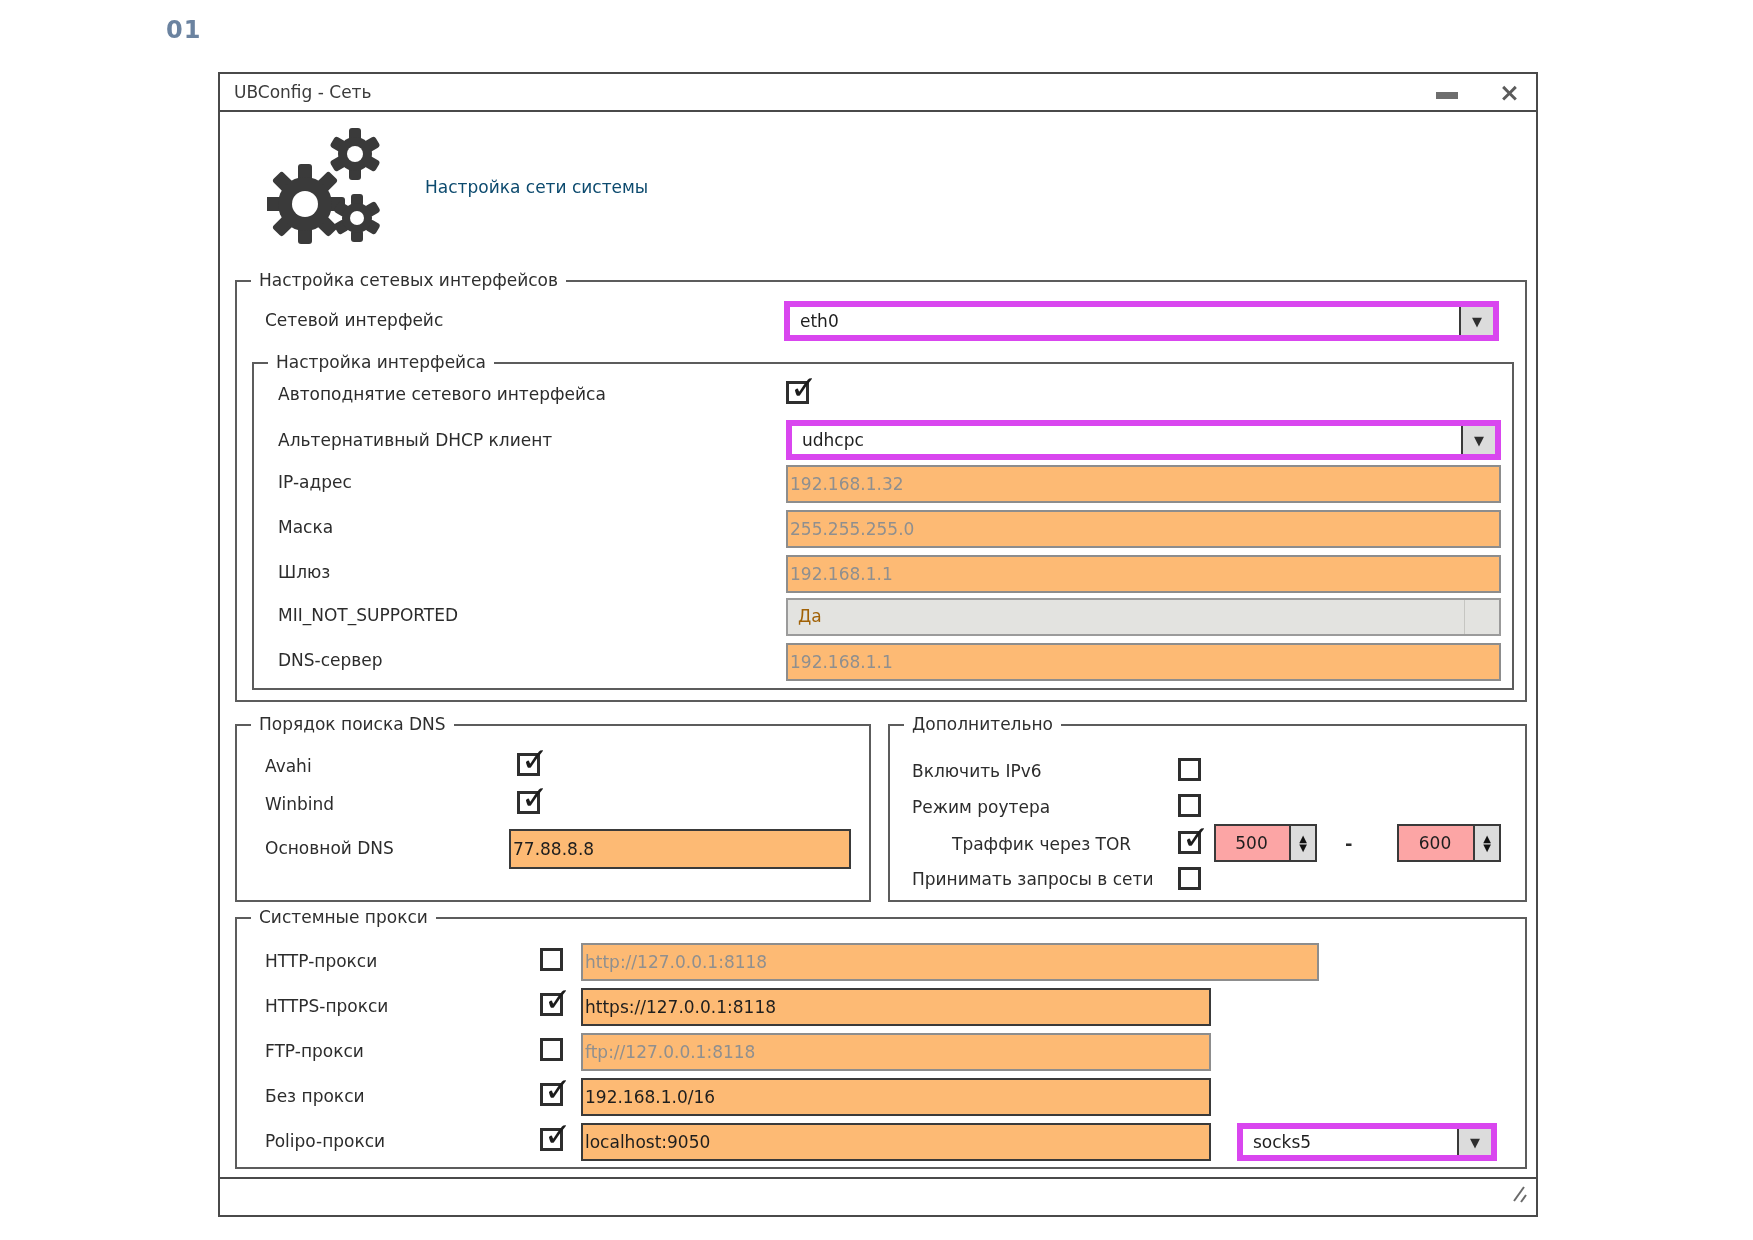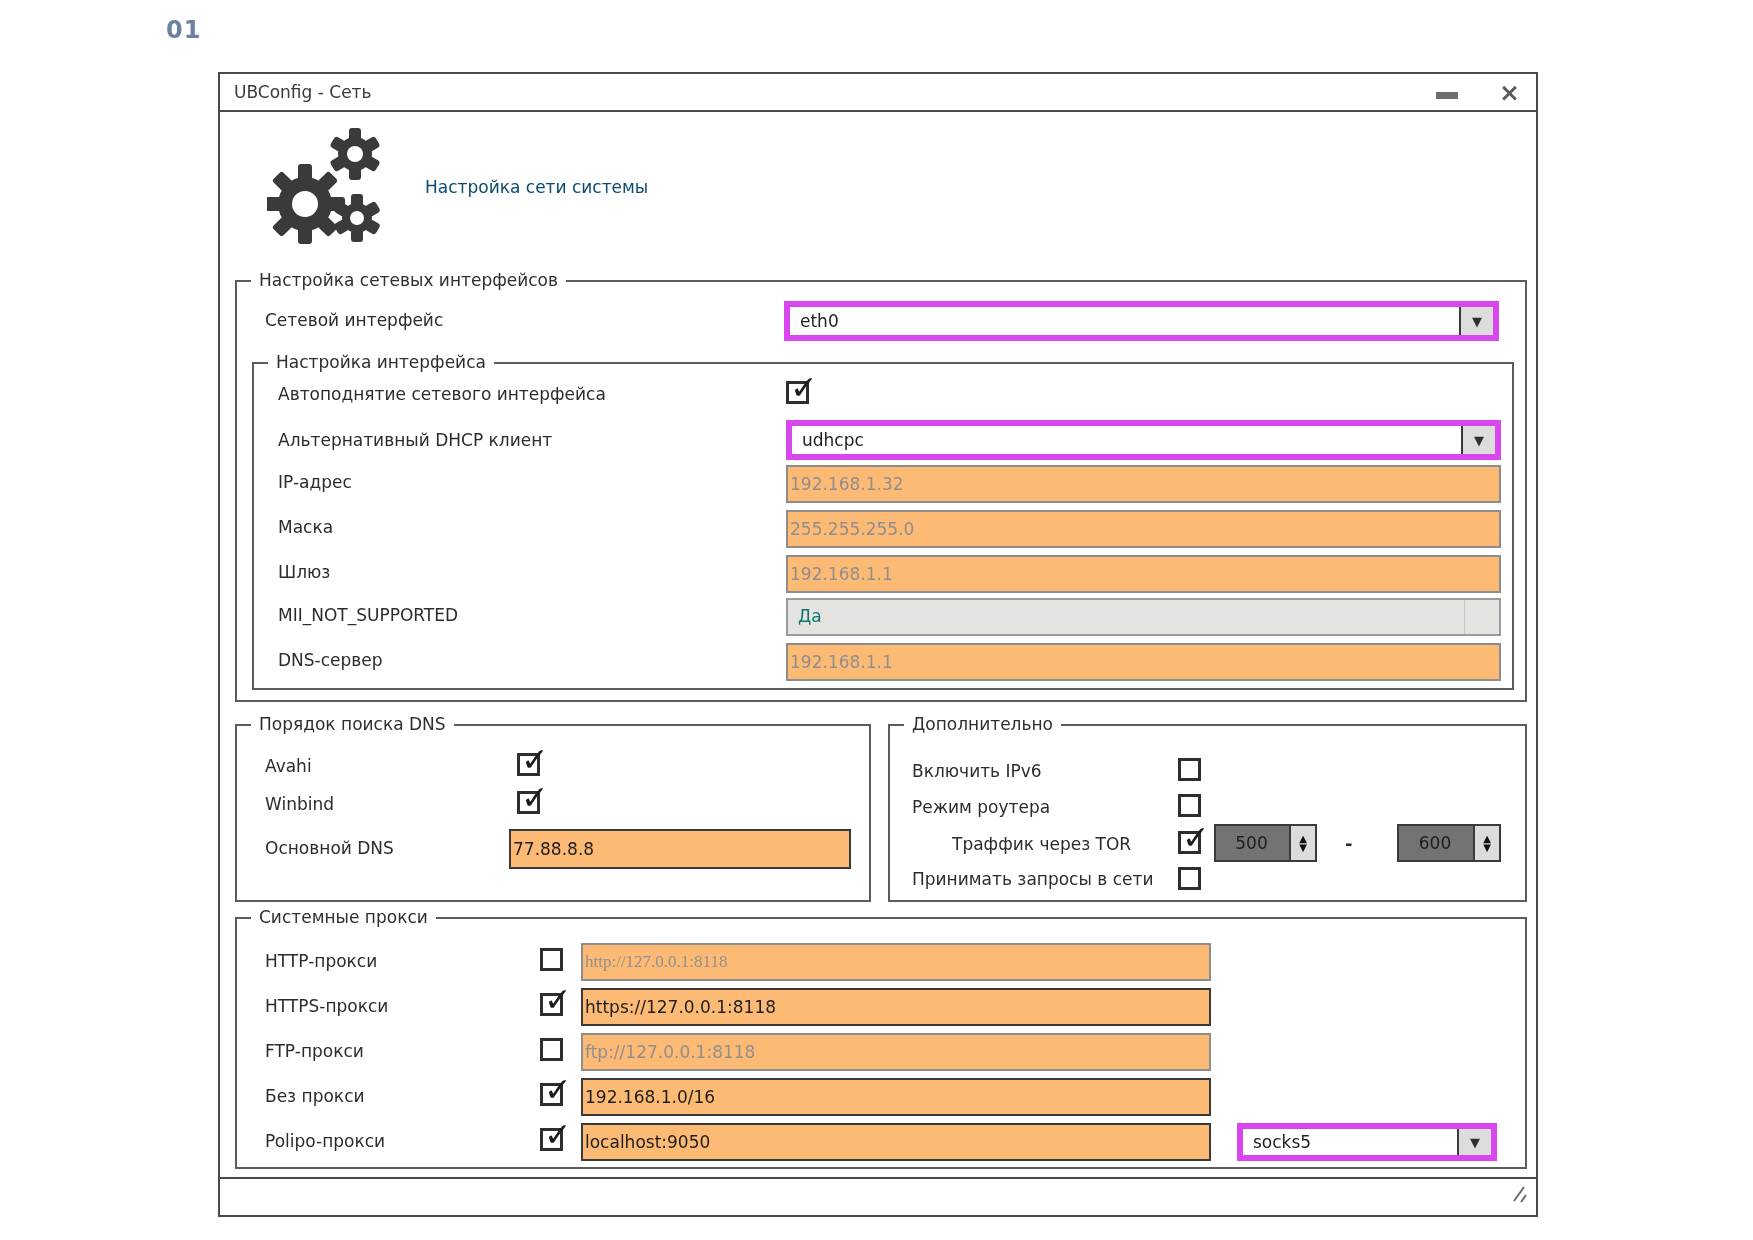--- a/index.html
+++ b/index.html
@@ -27,34 +27,34 @@
     font-size:17px; color:#2f2f2f; white-space:nowrap; }
 
   .lbl { position:absolute; font-size:17px; color:#2c2c2c; white-space:nowrap; }
 
   .field { position:absolute; font-size:17px; padding:0 2px; background:#fdba74; color:#1e1e1e;
     font-family:"DejaVu Sans", sans-serif; outline:none; }
   .field.strong { border:2px solid #3a3a3a; }
   .field.soft   { border:2px solid #8d8d8d; }
   .field.soft::placeholder, .field::placeholder { color:#8f8f8f; opacity:1; }
   .mii-wrap { position:absolute; background:#e3e3e0; border:2px solid #9b9b9b; }
-  .mii-wrap .mii-text { position:absolute; left:10px; top:6px; font-size:17px; color:#0f766e; }
+  .mii-wrap .mii-text { position:absolute; left:10px; top:6px; font-size:17px; color:#a16207; }
   .mii-wrap .mii-div { position:absolute; right:34px; top:0; bottom:0; width:1px; background:#c6c6c2; }
 
   .select { position:absolute; background:#fff; border:6px solid #d946ef; cursor:pointer; }
   .select .sel-val { position:absolute; left:10px; top:50%; transform:translateY(-50%); font-size:17px; color:#1e1e1e; }
   .select .sel-btn { position:absolute; right:0; top:0; bottom:0; width:34px; background:#dcdcdc;
     border-left:2px solid #3a3a3a; display:flex; align-items:center; justify-content:center; }
   .select .sel-arrow { font-size:13px; color:#2f2f2f; }
 
   .cb { position:absolute; width:23px; height:23px; border:3px solid #2e2e2e; background:#fff;
     cursor:pointer; }
   .cb .tick { position:absolute; left:1px; top:-16px; font-size:33px; font-weight:bold; color:#1c1c1c; }
 
-  .spinner { position:absolute; background:#737373; border:2px solid #3a3a3a; }
+  .spinner { position:absolute; background:#fca5a5; border:2px solid #3a3a3a; }
   .spinner .sp-val { position:absolute; left:0; right:28px; top:50%; transform:translateY(-50%);
     text-align:center; font-size:17px; color:#1e1e1e; }
   .spinner .sp-btn { position:absolute; right:0; top:0; bottom:0; width:26px; background:#dcdcdc;
     border-left:2px solid #3a3a3a; display:flex; flex-direction:column; align-items:center; justify-content:center; cursor:pointer; }
   .spinner .sp-btn span { font-size:10px; line-height:9px; color:#111; }
 
   .dash { position:absolute; font-size:18px; font-weight:bold; color:#2c2c2c; }
 
   .statusbar { position:absolute; left:0; right:0; bottom:0; height:38px; border-top:2px solid #4a4a4a; }
   .grip { position:absolute; right:8px; bottom:6px; cursor:nwse-resize; }
@@ -215,21 +215,21 @@
 
       <span class="lbl" style="left:22px; top:143px;">Принимать запросы в сети</span>
       <span class="cb" style="left:288px; top:141px;"></span>
     </div>
 
     <div class="group" style="left:15px; top:843px; width:1292px; height:252px;">
       <span class="legend">Системные прокси</span>
 
       <span class="lbl" style="left:28px; top:32px;">HTTP-прокси</span>
       <span class="cb" style="left:303px; top:29px;"></span>
-      <input class="field soft" style="left: 344px; top: 24px; width: 630px; height: 38px; font-family: Liberation Serif, serif;" placeholder="http://127.0.0.1:8118">
+      <input class="field soft" style="left: 344px; top: 24px; width: 738px; height: 38px;" placeholder="http://127.0.0.1:8118">
 
       <span class="lbl" style="left:28px; top:77px;">HTTPS-прокси</span>
       <span class="cb" style="left:303px; top:74px;">
           <span class="tick">✓</span>
         </span>
       <input class="field strong" style="left: 344px; top: 69px; width: 630px; height: 38px;" value="https://127.0.0.1:8118">
 
       <span class="lbl" style="left:28px; top:122px;">FTP-прокси</span>
       <span class="cb" style="left:303px; top:119px;"></span>
       <input class="field soft" style="left: 344px; top: 114px; width: 630px; height: 38px;" placeholder="ftp://127.0.0.1:8118">

